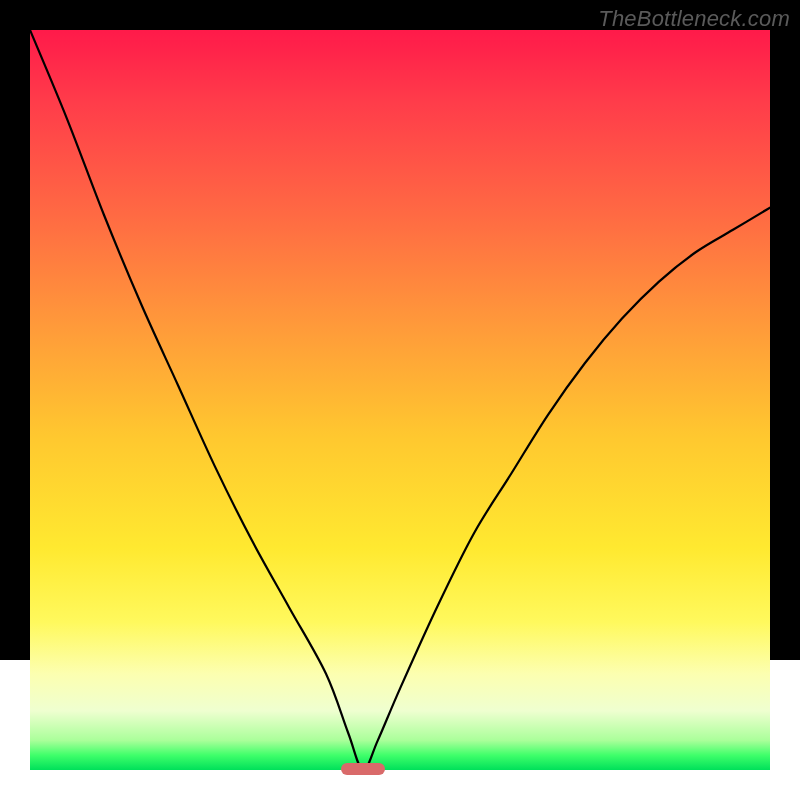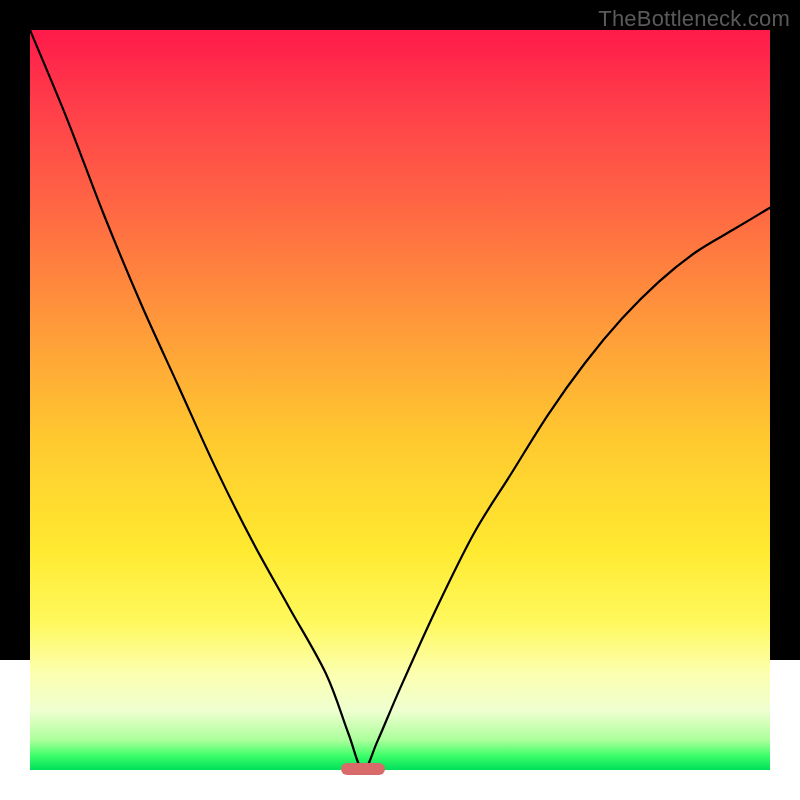--- a/index.html
+++ b/index.html
@@ -7,20 +7,21 @@
     padding: 0;
     width: 800px;
     height: 800px;
     overflow: hidden;
   }
   .container {
     position: relative;
     width: 800px;
     height: 660px;
     background: #000;
+    font-style: italic;
   }
   .plot-area {
     position: absolute;
     left: 30px;
     top: 30px;
     width: 740px;
     height: 740px;
     background: linear-gradient(
       to bottom,
       #ff1a4a 0%,

